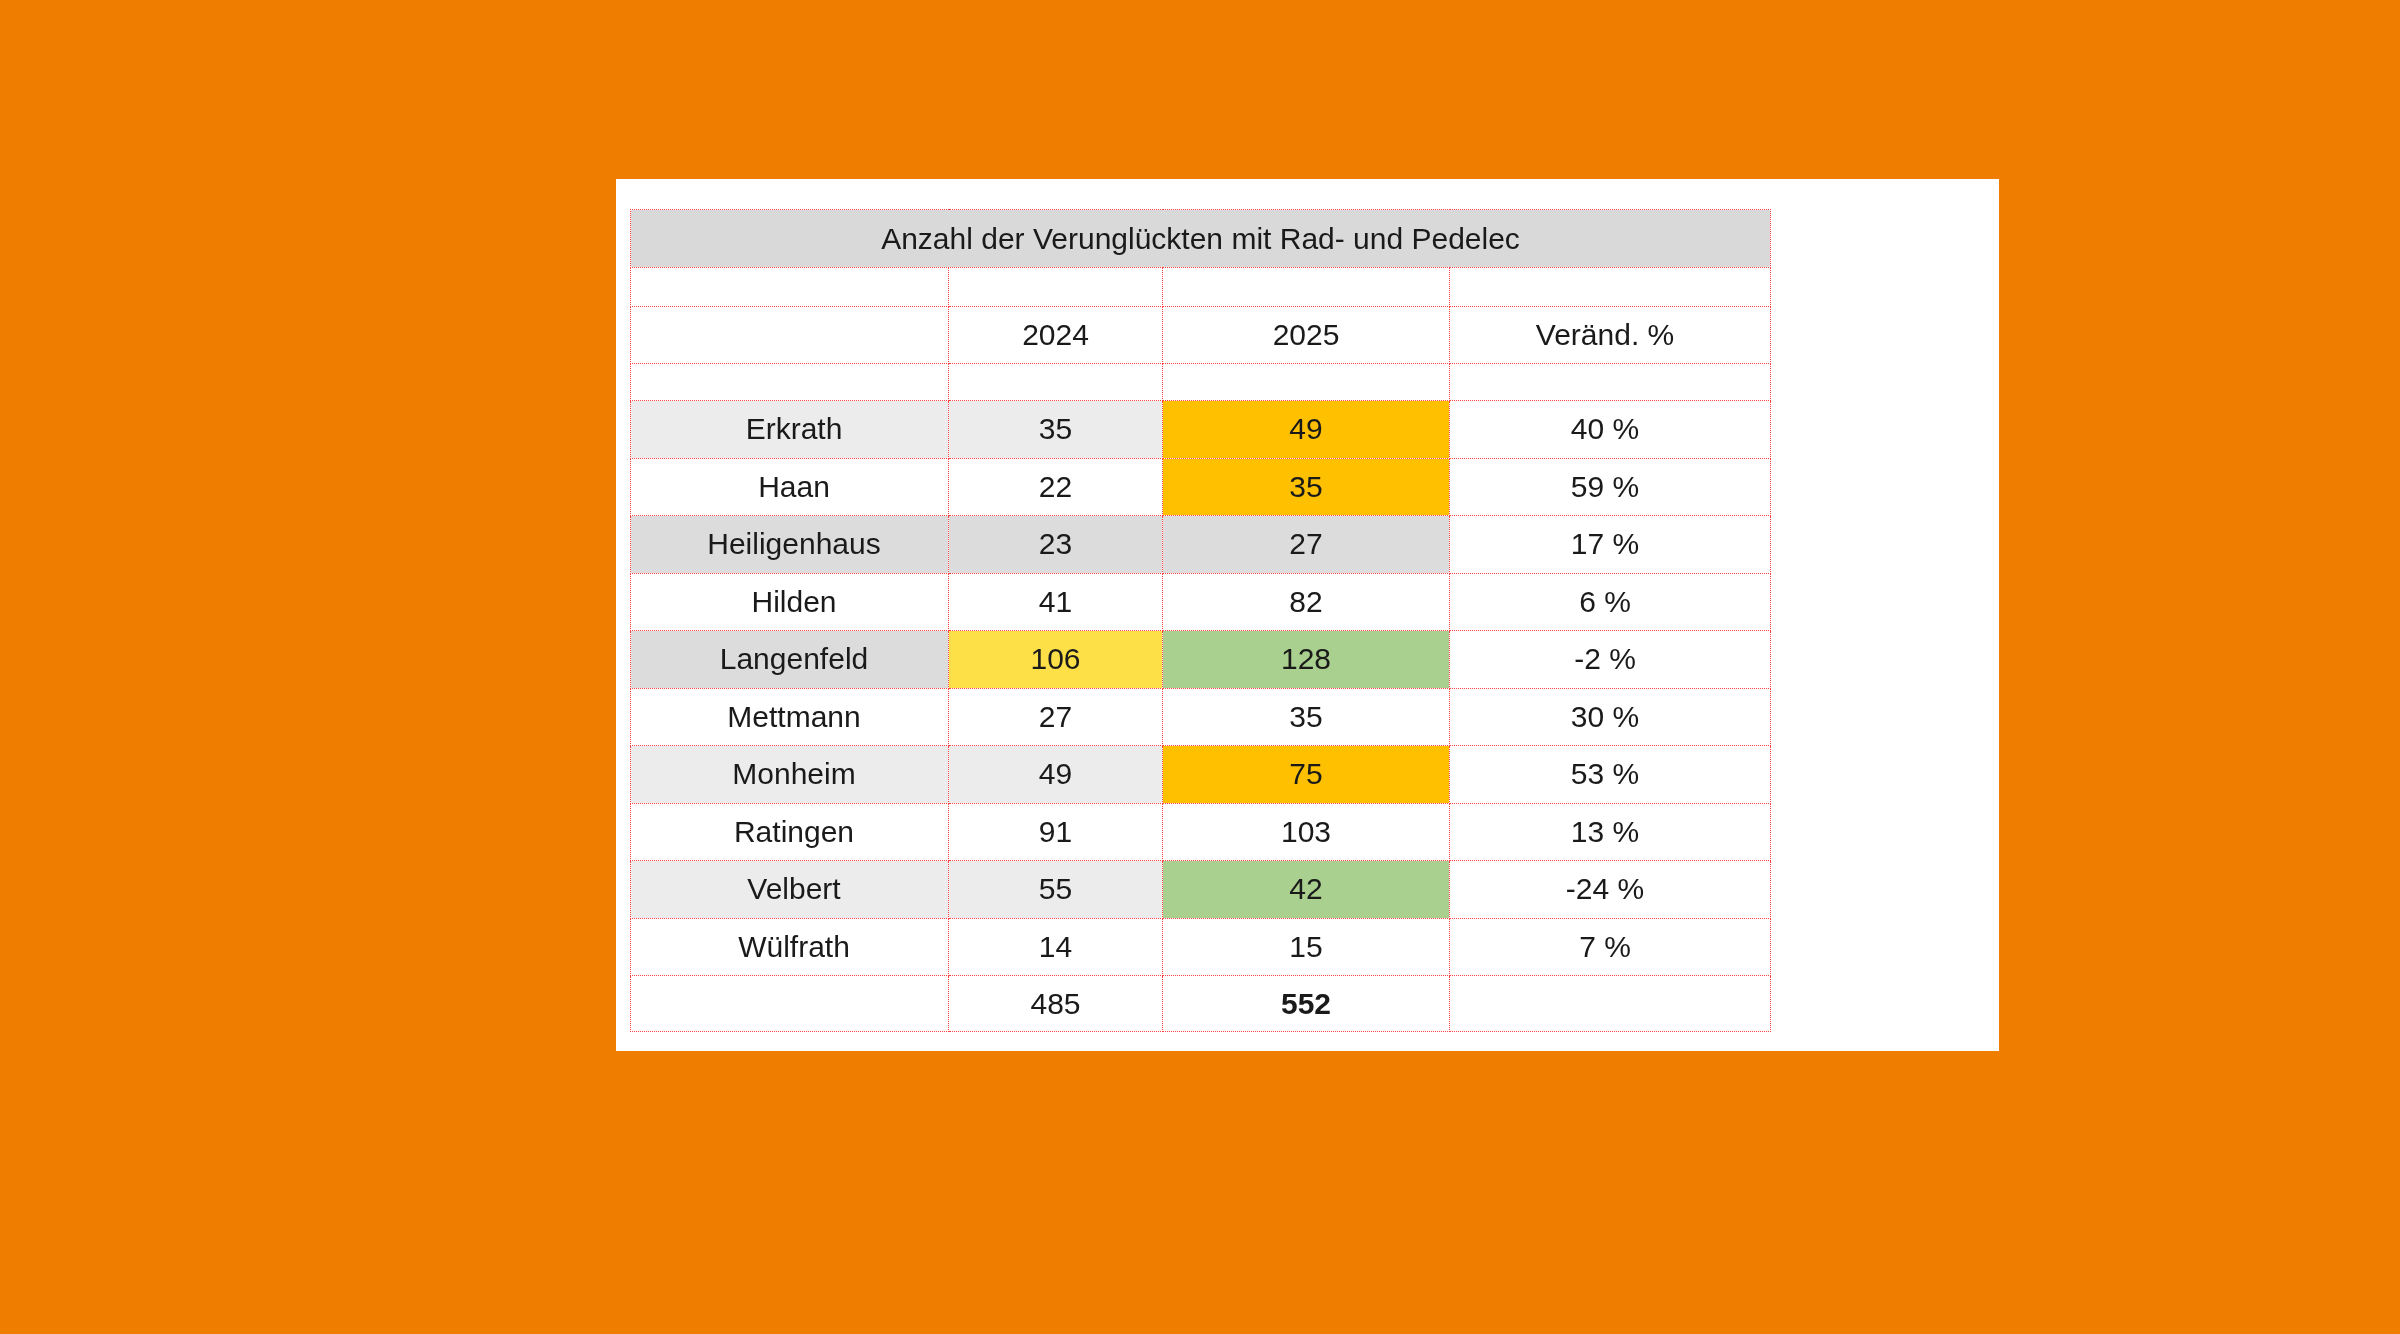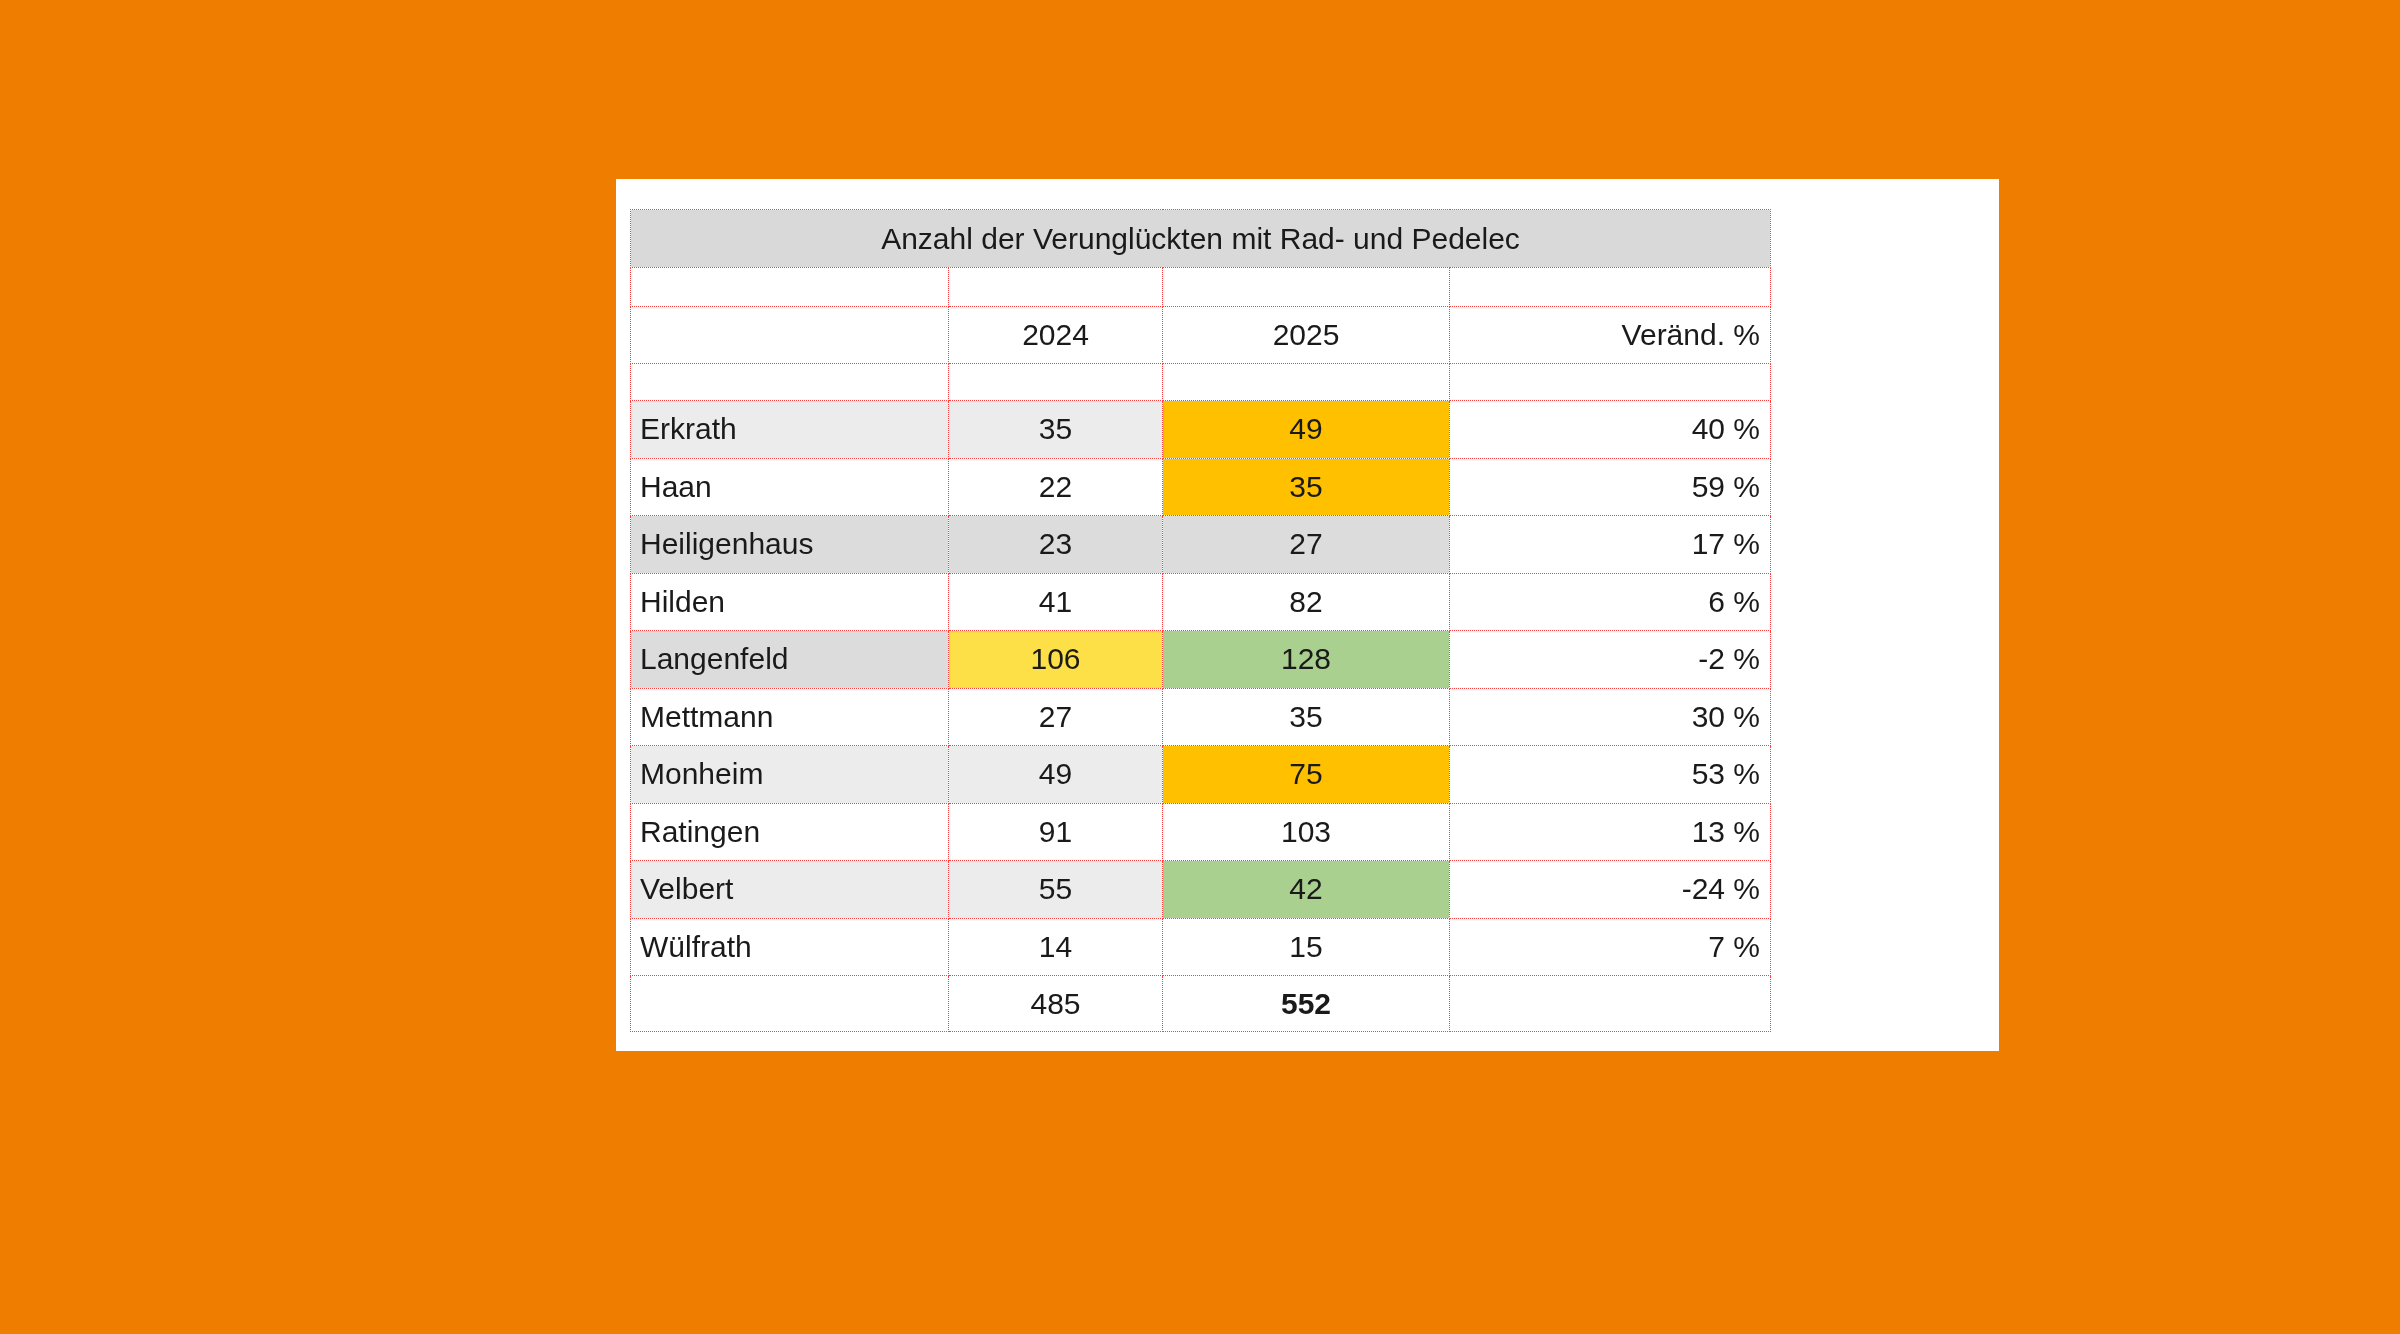--- a/index.html
+++ b/index.html
@@ -38,22 +38,22 @@
     white-space:nowrap;
   }
   tr.title-row td{
     height:58px;
     background:var(--title-bg);
     text-align:center;
   }
   tr.spacer-row-1 td{height:39px;background:#ffffff;}
   tr.spacer-row-2 td{height:37px;background:#ffffff;}
   tr.header-row td{height:57px;background:#ffffff;text-align:center;}
-  tr.header-row td.col-change{text-align:right;padding-right:10px;}
-  tr.data-row td{height:57.5px;background:#ffffff;}
+  tr.header-row td.col-change{text-align:center;padding-right:10px;}
+  tr.data-row td{height:57.5px;background:#ffffff;text-align:center;}
   tr.total-row td{height:56px;background:#ffffff;text-align:center;}
   td.cell-name{text-align:left;padding-left:9px;}
   td.cell-num{text-align:center;}
   td.cell-pct{text-align:right;padding-right:10px;background:#ffffff !important;}
   .bold{font-weight:bold;}
 </style>
 </head>
 <body>
 
 <div class="panel">

